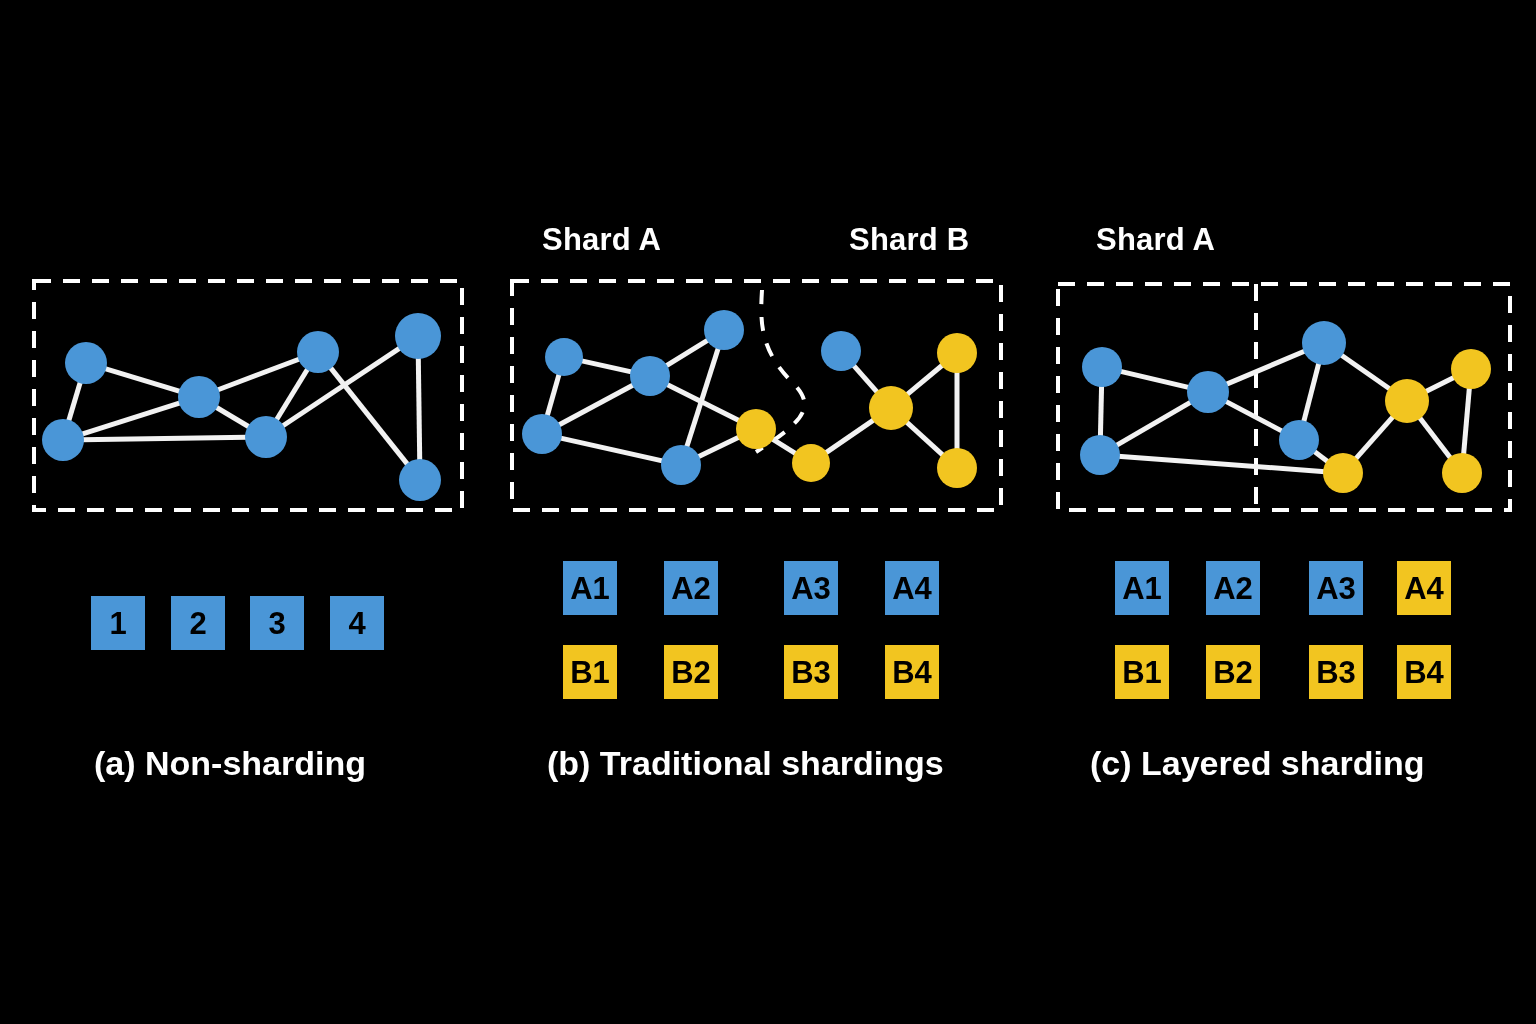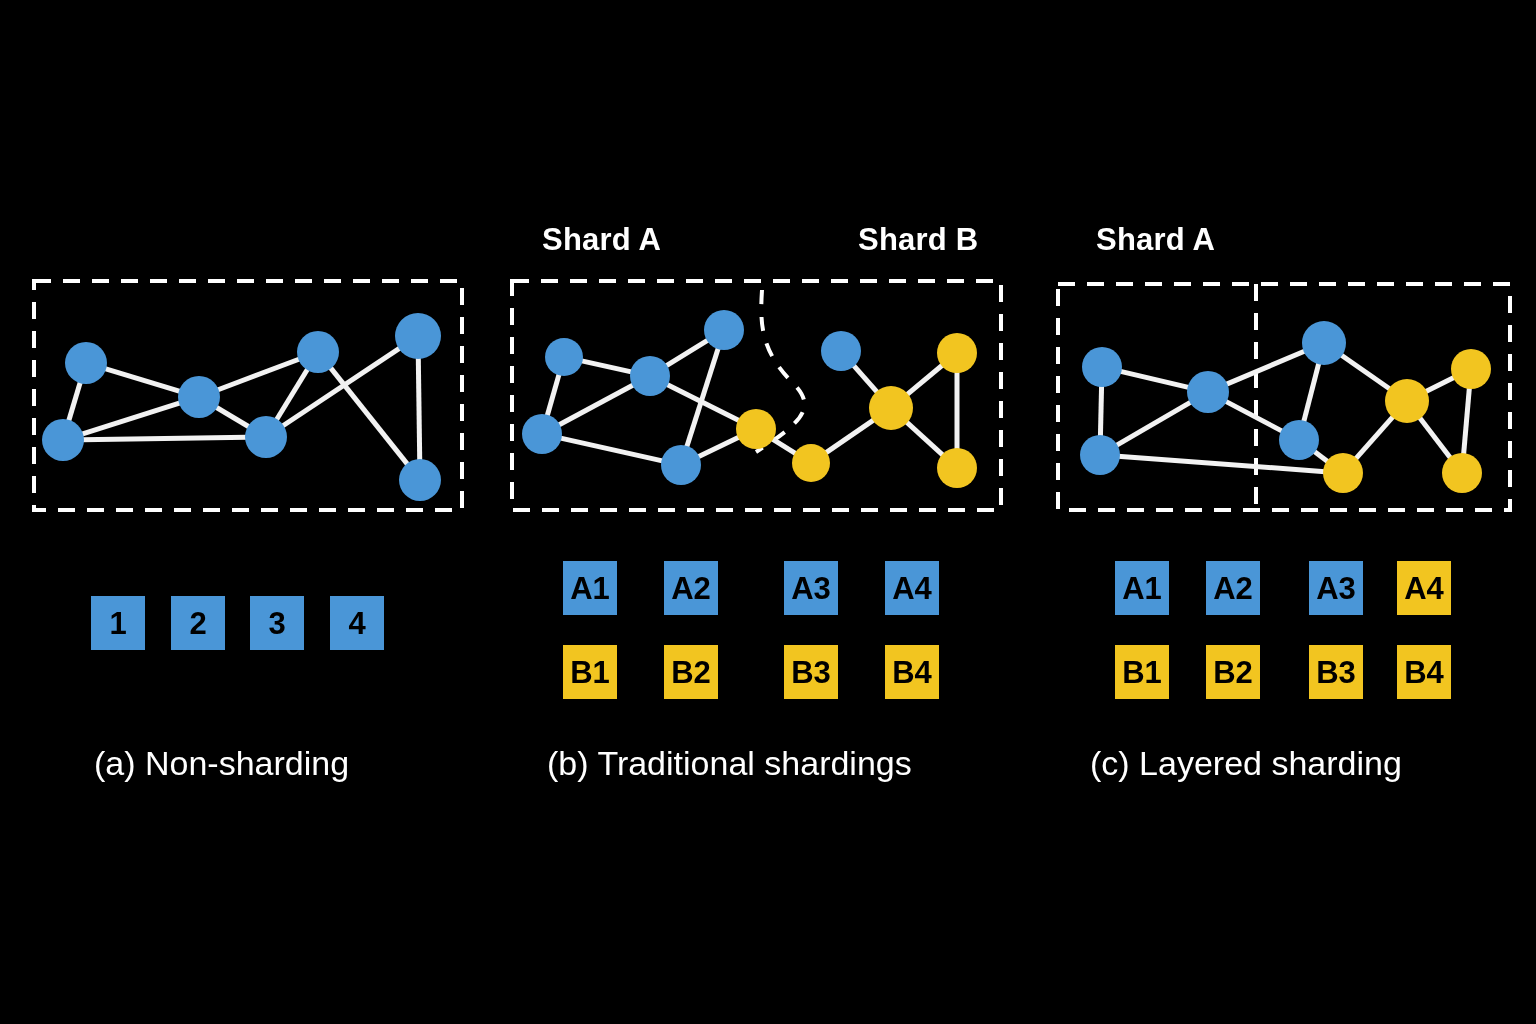--- a/index.html
+++ b/index.html
@@ -26,21 +26,21 @@
     color: #ffffff;
     font-size: 31px;
     font-weight: 700;
     letter-spacing: 0.2px;
     white-space: nowrap;
   }
   .caption {
     position: absolute;
     color: #ffffff;
     font-size: 34px;
-    font-weight: 400;
+    font-weight: 700;
     white-space: nowrap;
   }
   .chip {
     position: absolute;
     width: 54px;
     height: 54px;
     display: flex;
     align-items: center;
     justify-content: center;
     color: #000000;
@@ -140,21 +140,21 @@
         <circle cx="1308" cy="343" r="22" fill="#4a96d7"></circle>
         <circle cx="1283" cy="440" r="20" fill="#4a96d7"></circle>
         <circle cx="1327" cy="473" r="20" fill="#f2c520"></circle>
         <circle cx="1391" cy="401" r="22" fill="#f2c520"></circle>
         <circle cx="1455" cy="369" r="20" fill="#f2c520"></circle>
         <circle cx="1446" cy="473" r="20" fill="#f2c520"></circle>
       </g>
     </svg>
 
   <div class="shard-label" style="left:526px; top:222px;">Shard A</div>
-  <div class="shard-label" style="left:833px; top:222px;margin-left:9px;">Shard B</div>
+  <div class="shard-label" style="left:833px; top:222px;">Shard B</div>
   <div class="shard-label" style="left:1080px; top:222px;">Shard A</div>
 
   <div class="chip c-blue" style="left:75px;  top:596px;">1</div>
   <div class="chip c-blue" style="left:155px; top:596px;">2</div>
   <div class="chip c-blue" style="left:234px; top:596px;">3</div>
   <div class="chip c-blue" style="left:314px; top:596px;">4</div>
 
   <div class="chip c-blue" style="left:547px; top:561px;">A1</div>
   <div class="chip c-blue" style="left:648px; top:561px;">A2</div>
   <div class="chip c-blue" style="left:768px; top:561px;">A3</div>

